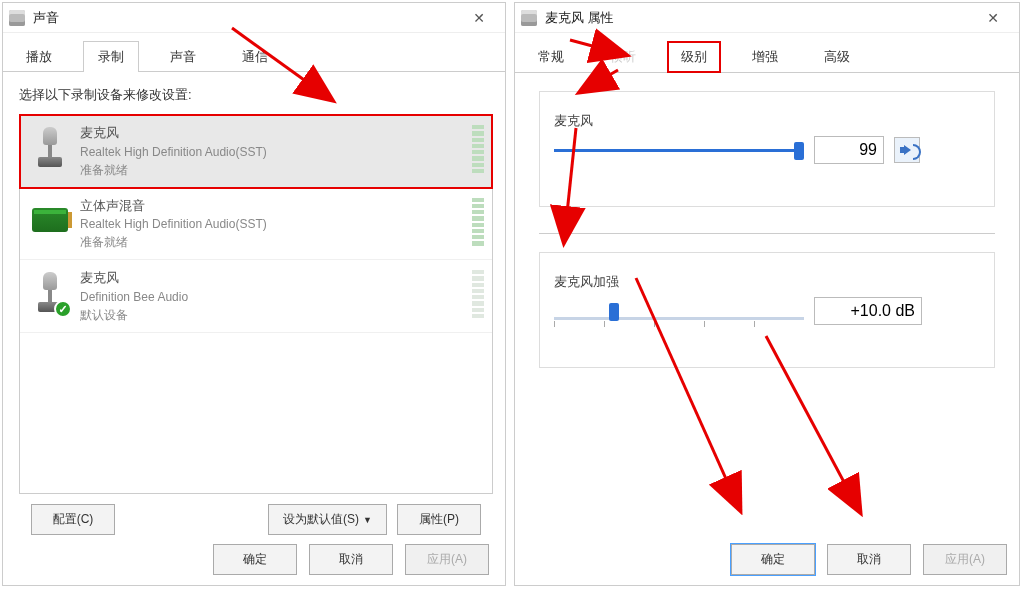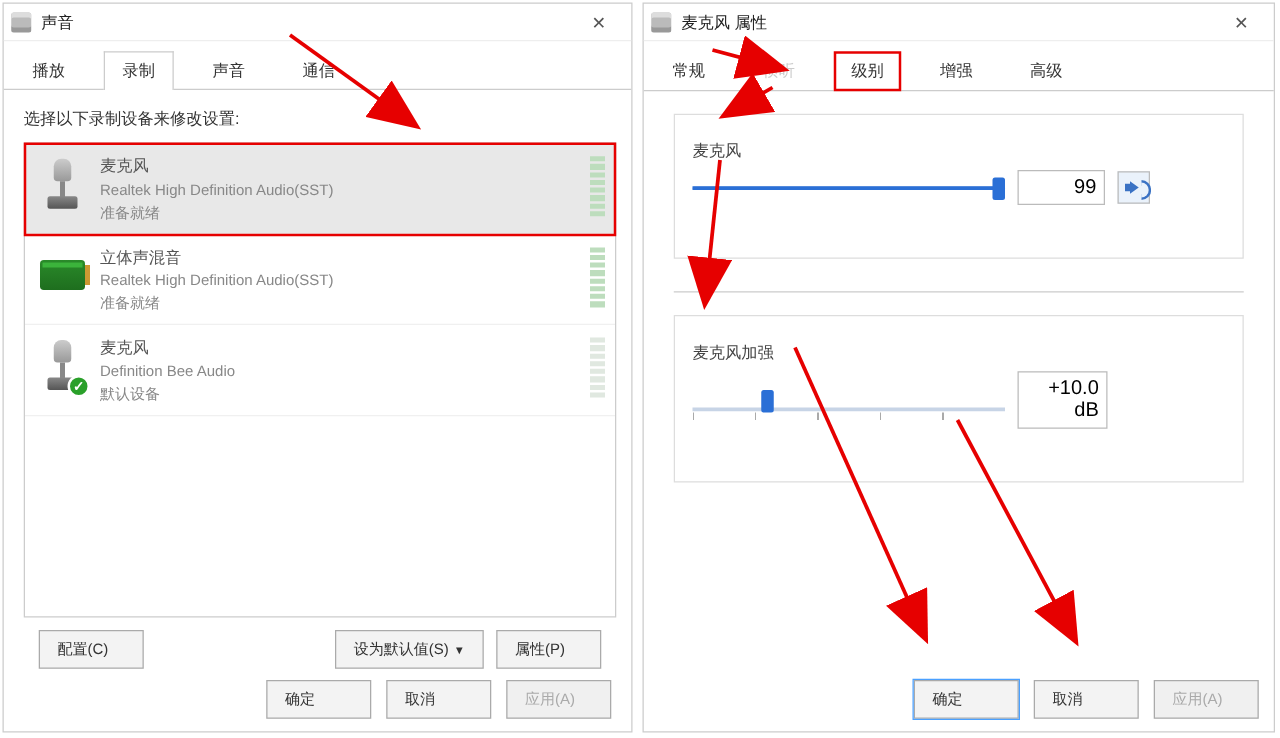--- a/index.html
+++ b/index.html
@@ -105,21 +105,21 @@
   .checkbadge {
     position:absolute; left:24px; bottom:-2px; width:18px; height:18px;
     background:#2aa02a; border-radius:50%; border:2px solid #fff;
     display:flex; align-items:center; justify-content:center; color:#fff; font-size:11px; font-weight:bold;
   }
   .bottom-btns {
     display:flex; gap:10px; padding:10px 12px;
   }
   .btn {
     border:1px solid #aaa; background:#f3f3f3; padding:6px 14px;
-    font-size:12px; color:#333; min-width:84px; text-align:left;
+    font-size:12px; color:#333; min-width:84px; text-align:center;
   }
   .btn.wide { min-width:100px; }
   .btn.disabled { color:#aaa; background:#f0f0f0; }
   .dropdown-ind { display:inline-block; margin-left:4px; font-size:9px; }
   .dialogbtns {
     position:absolute; bottom:10px; right:12px; display:flex; gap:12px;
   }
   .dialogbtns.left-dlg { right:16px; }
   
   .section-label { color:#444; font-size:13px; margin:10px 0 6px 0; }
@@ -287,21 +287,21 @@
     </div>
     <hr class="divider-h">
     <div style="border:1px solid #ddd; padding:10px 14px 18px 14px;">
       <div class="section-label">麦克风加强</div>
       <div class="slider-row">
         <div class="slider boost">
           <div class="trackline"></div>
             <div class="ticks"></div>
           <div class="thumb"></div>
         </div>
-        <div class="valbox" style="width:72px;">+10.0 dB</div>
+        <div class="valbox" style="width:108px;">+10.0 dB</div>
       </div>
     </div>
   </div>
   <div class="dialogbtns">
     <div class="btn" style="outline:1px solid #4aa0ff;">确定</div>
     <div class="btn">取消</div>
     <div class="btn disabled">应用(A)</div>
   </div>
 </div>
 

